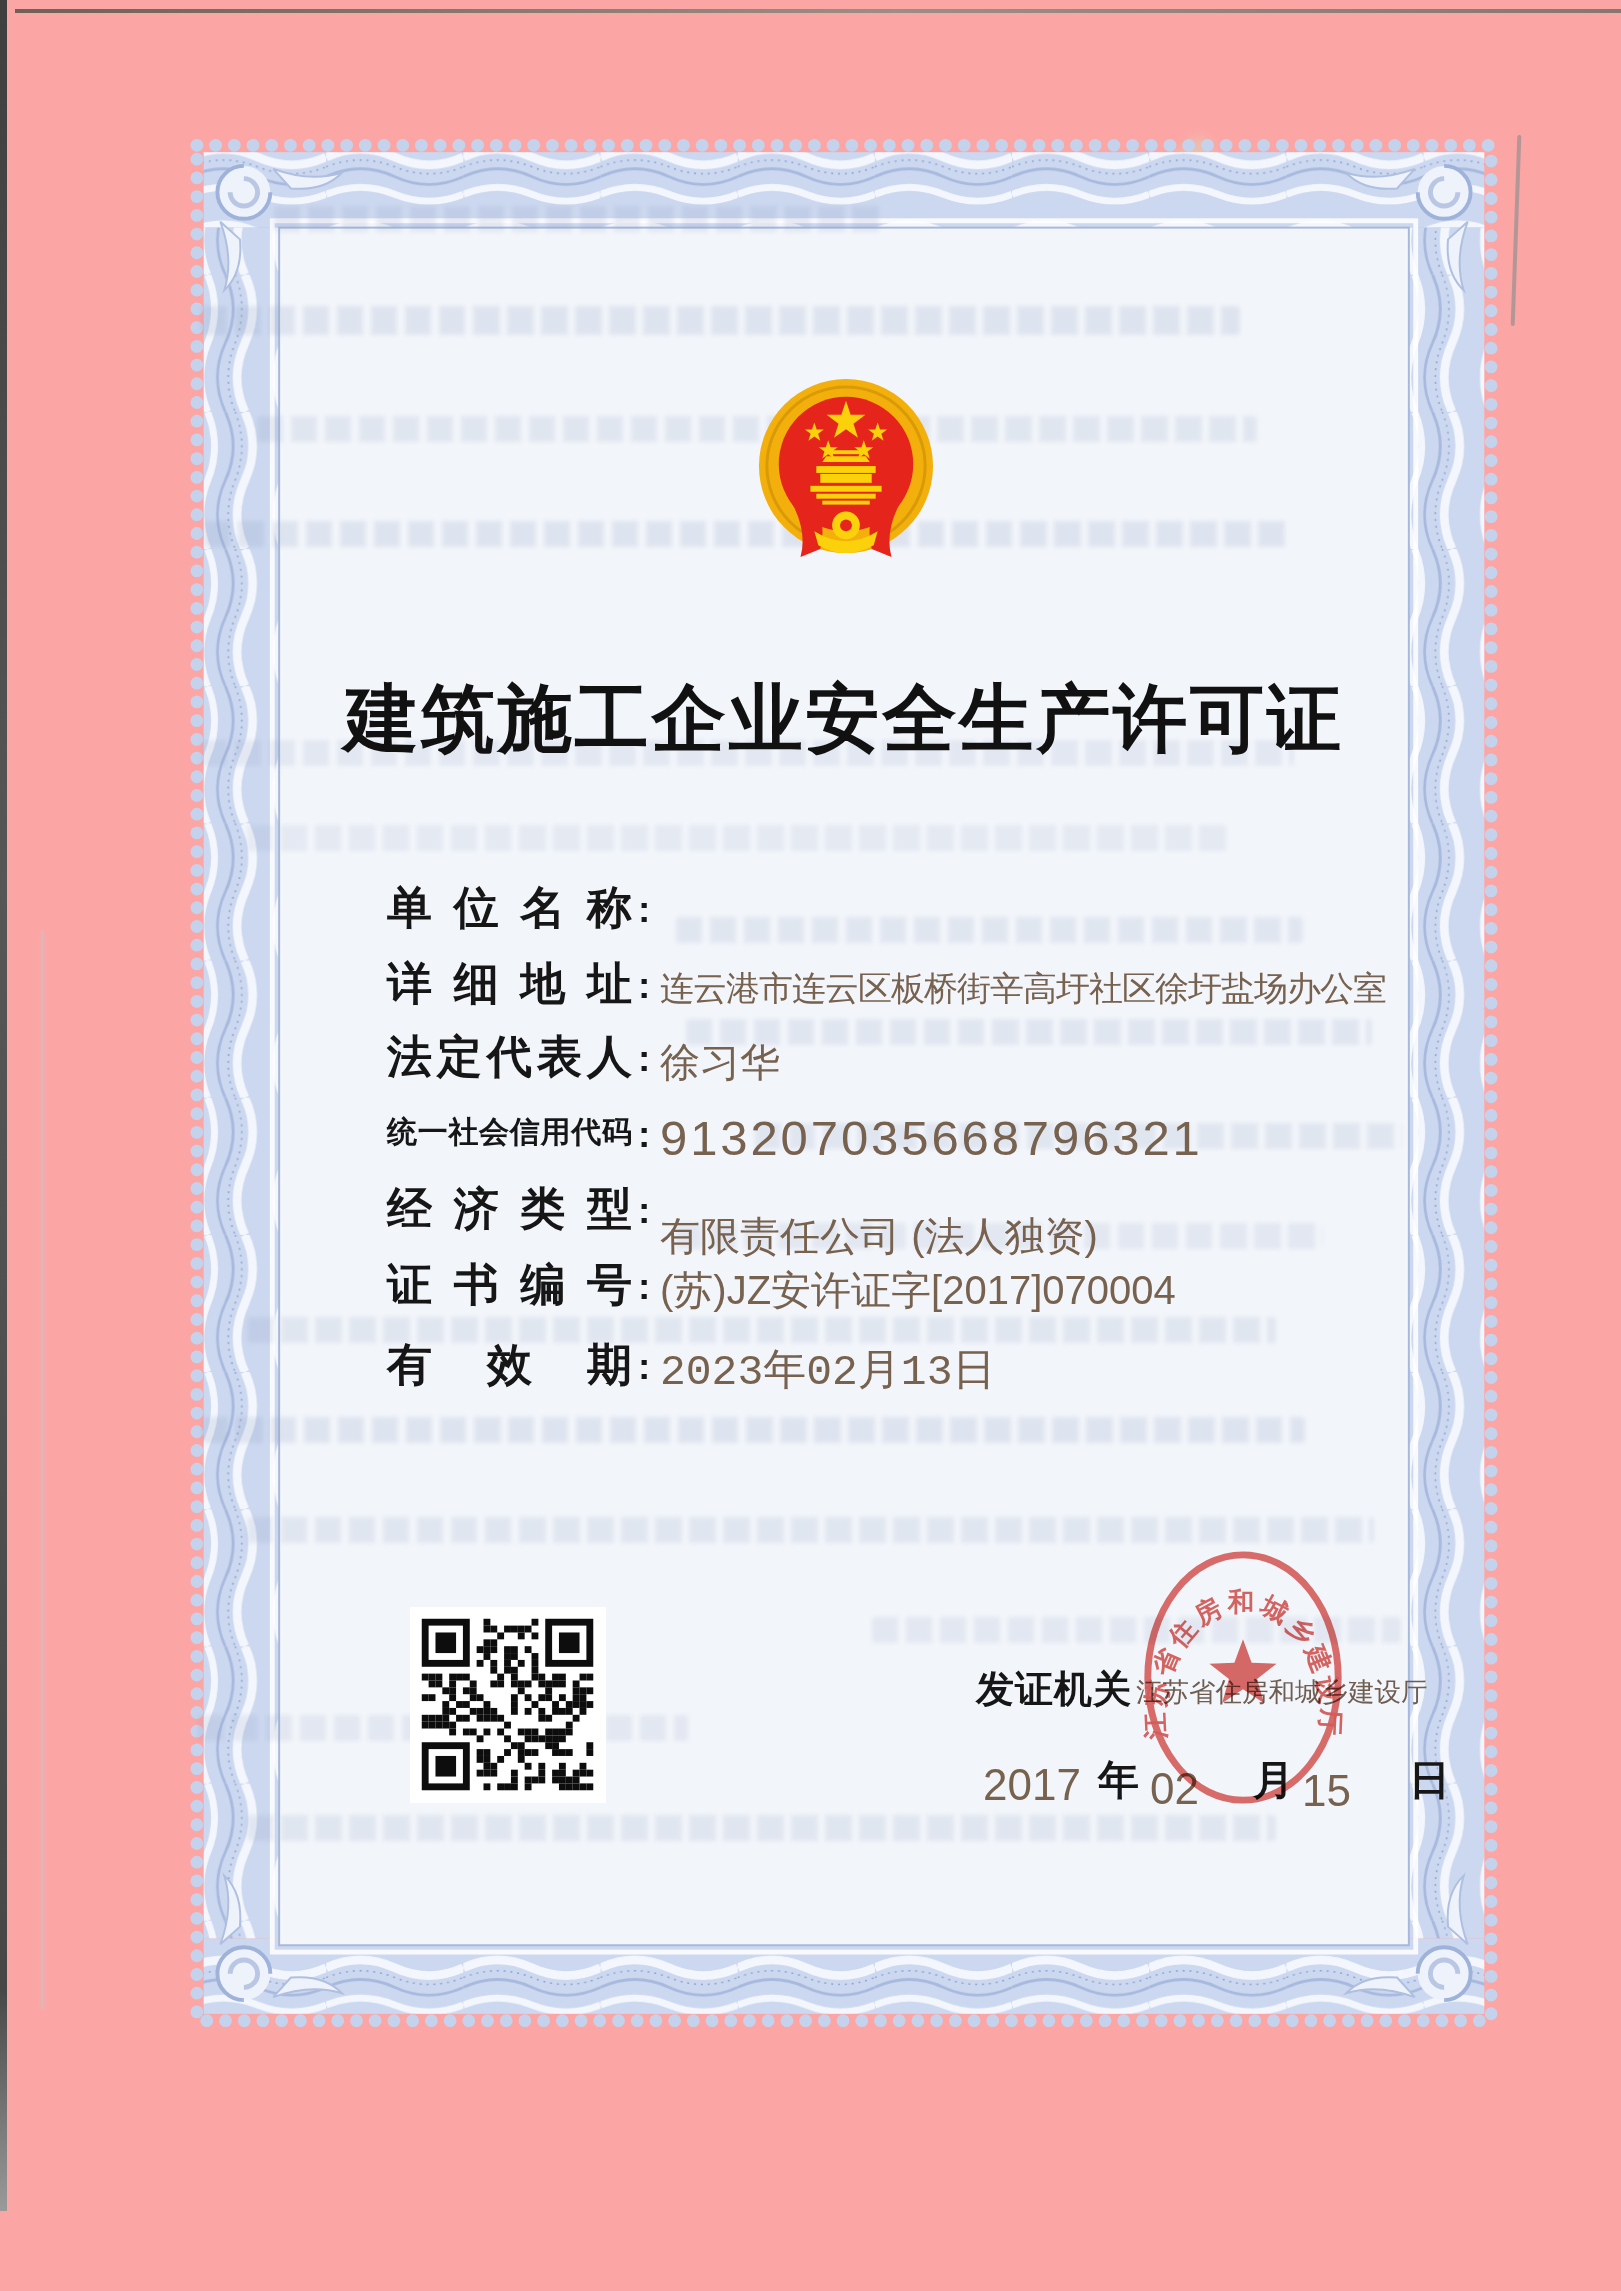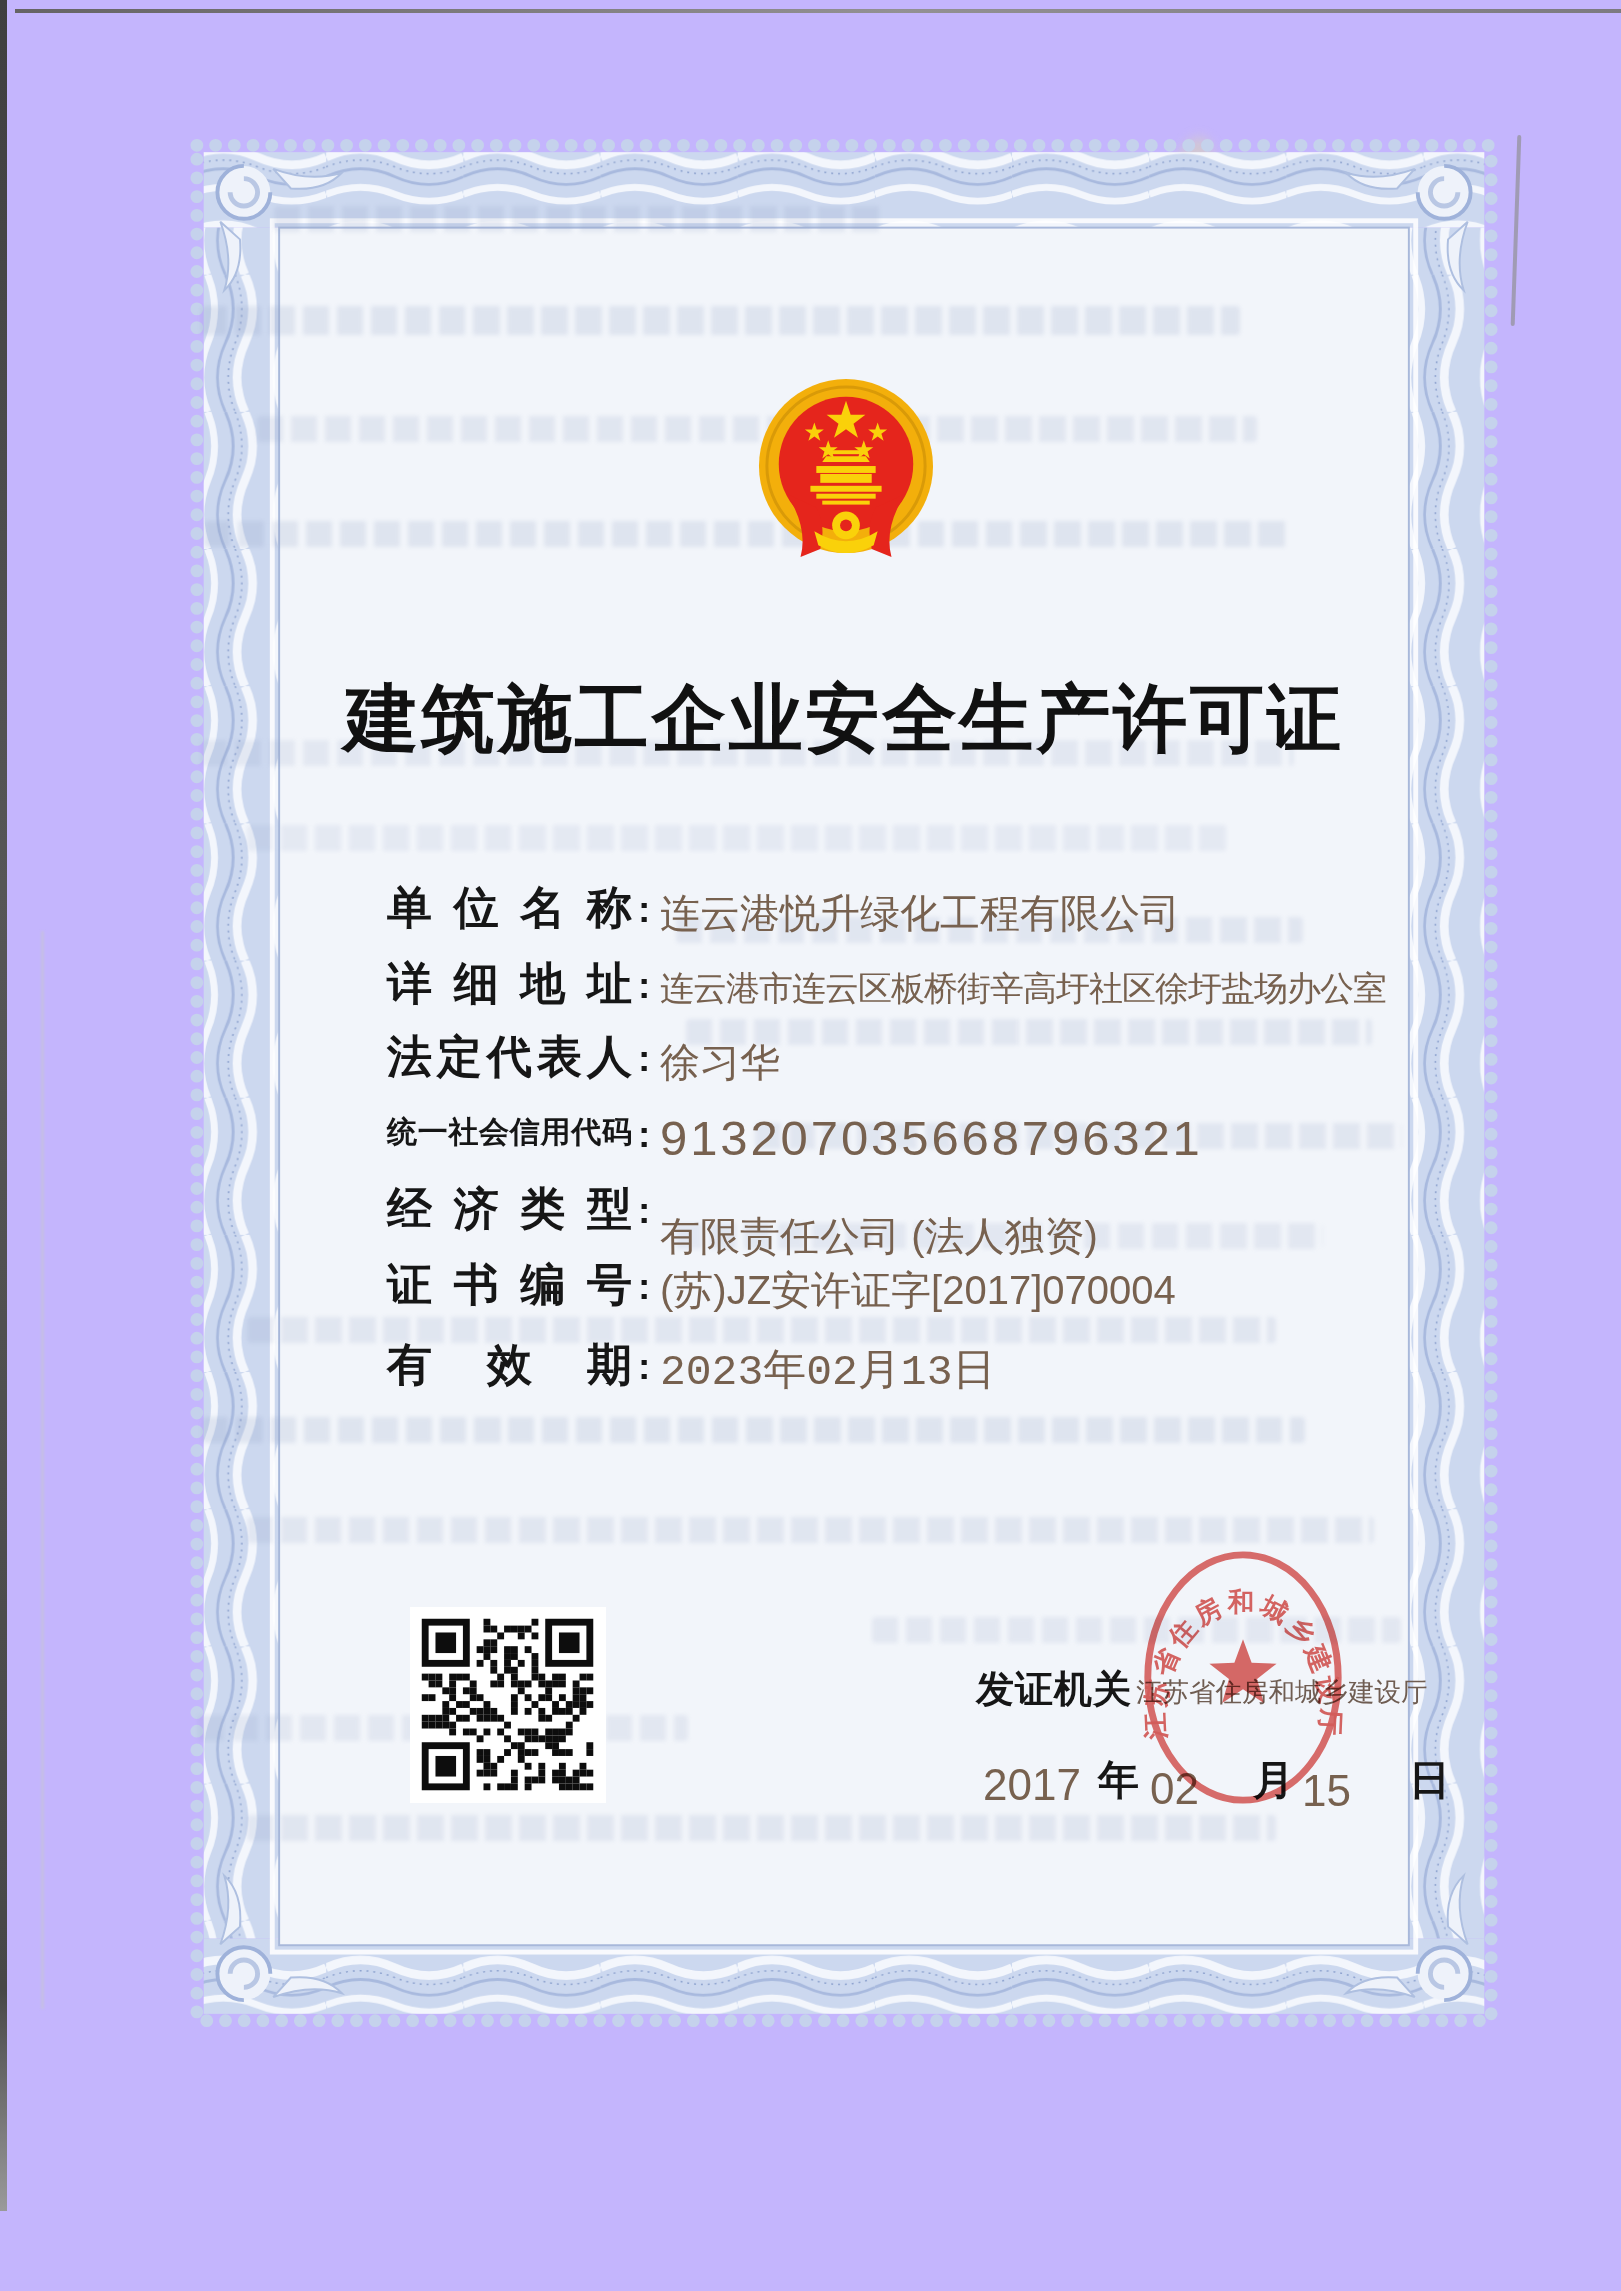--- a/index.html
+++ b/index.html
@@ -1,16 +1,16 @@
 <!DOCTYPE html>
 <html><head>
 <meta charset="utf-8">
 <style>
   html,body{margin:0;padding:0;background:#e9e9e9;}
-  .page{position:relative;width:1621px;height:2292px;background:#c4b5fd;overflow:hidden;
+  .page{position:relative;width:1621px;height:2292px;background:#fca5a5;overflow:hidden;
         font-family:"Liberation Sans",sans-serif;}
 
   
   .scan-top-line{position:absolute;left:14.7px;top:8.8px;width:1606px;height:3.9px;
     background:linear-gradient(90deg,#55554a,#8a8a80 55%,#70706a);opacity:.85;}
   .scan-left-strip{position:absolute;left:0;top:0;width:6.9px;height:2211px;
     background:linear-gradient(180deg,#3f3f3f,#565656 40%,#474747 90%,#9a9a9a);}
   .scan-right-edge{position:absolute;left:1514px;top:135px;width:3.9px;height:191px;
     background:#8d8d8d;border-radius:2.9px;transform:rotate(2deg);opacity:.65;}
   .scan-left-shadow{position:absolute;left:41px;top:931px;width:2.9px;height:1078px;
@@ -167,21 +167,20 @@
 
   <div class="rows">
     <div class="row y0 r0">
       <span class="lbl">
           <i>单</i>
           <i>位</i>
           <i>名</i>
           <i>称</i>
         </span>
       <span class="colon">:</span>
-      <span class="val">连云港悦升绿化工程有限公司</span>
     </div>
     <div class="row y1 r1">
       <span class="lbl">
           <i>详</i>
           <i>细</i>
           <i>地</i>
           <i>址</i>
         </span>
       <span class="colon">:</span>
       <span class="val">连云港市连云区板桥街辛高圩社区徐圩盐场办公室</span>

